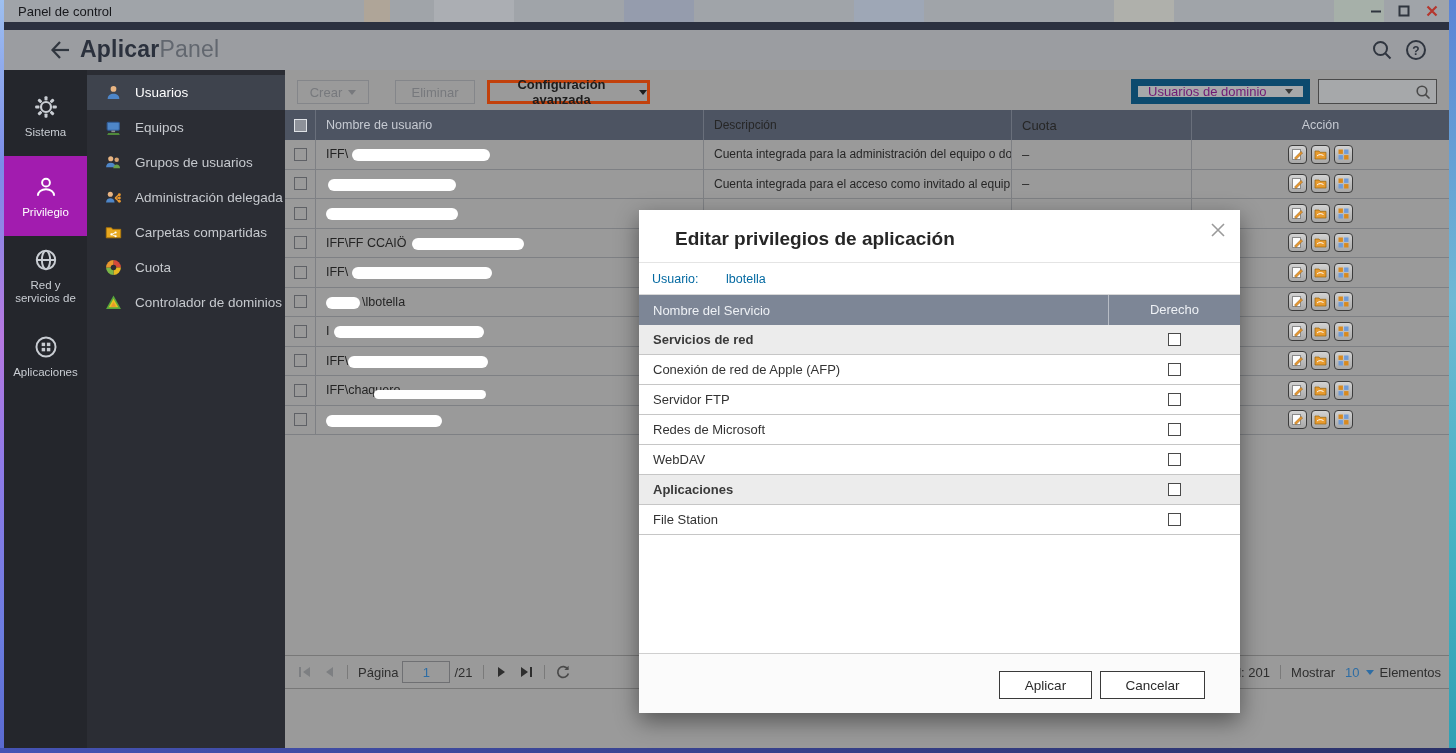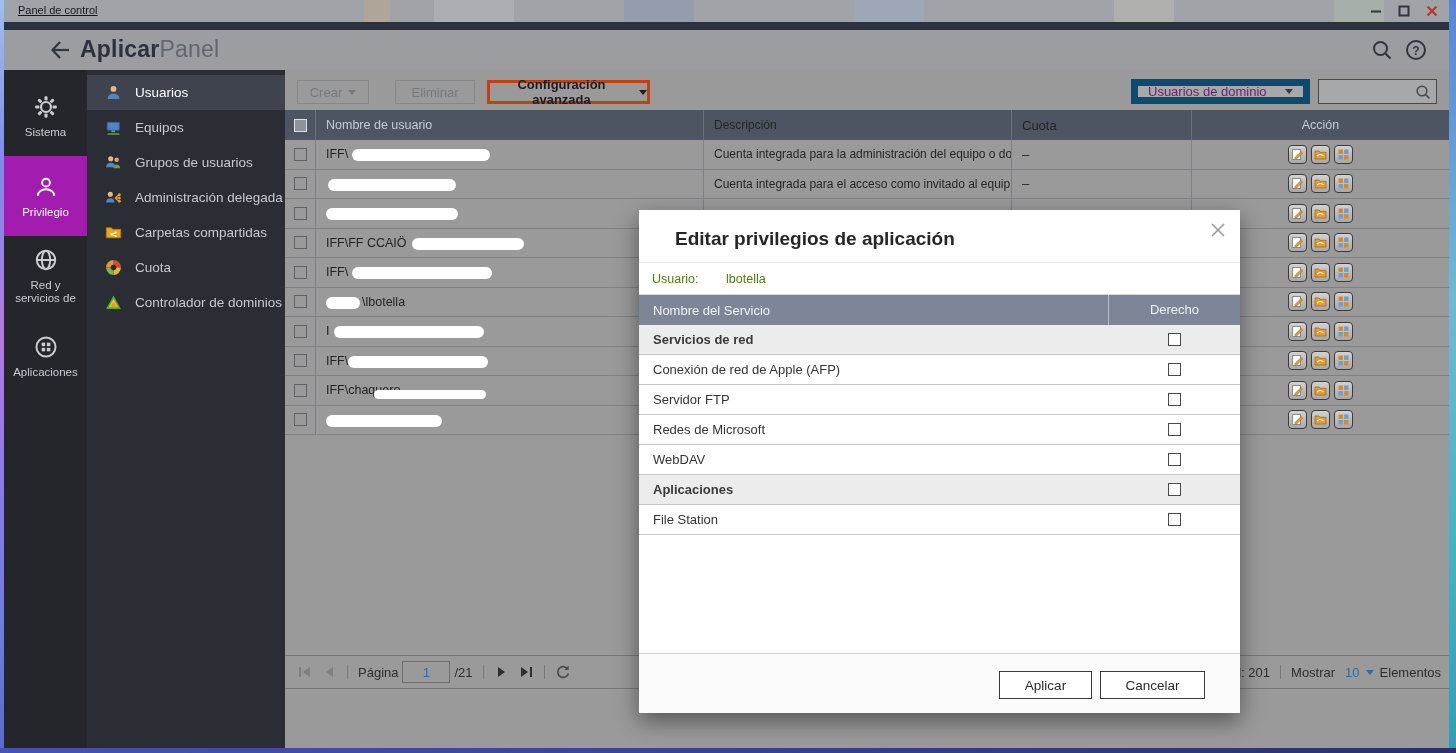--- a/index.html
+++ b/index.html
@@ -12,21 +12,21 @@
   .edge-right { position:absolute; left:1449px; top:0; width:7px; height:748px;
     background:linear-gradient(180deg,#5b84d6 0%,#6fb9d4 40%,#49b4c4 70%,#2fa0b4 100%); }
   .edge-bottom { position:absolute; left:0; top:748px; width:1456px; height:5px;
     background:linear-gradient(90deg,#4553b4,#2a3168); }
 
   .window { position:absolute; left:4px; top:0; width:1445px; height:748px; background:#9a9a9a; }
 
   
   .titlebar { position:absolute; left:0; top:0; width:100%; height:22px; background:#a0a4a9; overflow:hidden; }
   .titlebar .bgblob { position:absolute; top:-6px; height:34px; border-radius:6px; opacity:.28; }
-  .titlebar-title { position:absolute; left:14px; top:4px; font-size:11px; color:#17181c;text-decoration:underline; }
+  .titlebar-title { position:absolute; left:14px; top:4px; font-size:13px; color:#17181c; }
   .win-controls { position:absolute; right:10px; top:0; height:22px; display:flex; align-items:center; gap:14px; }
   .win-btn { width:14px; height:14px; display:flex; align-items:center; justify-content:center; cursor:default; }
 
   .topband { position:absolute; left:0; top:22px; width:100%; height:8px; background:#2c3140; }
 
   
   .appheader { position:absolute; left:0; top:30px; width:100%; height:40px; background:#9b9da1; }
   .back-arrow { position:absolute; left:44px; top:8px; width:24px; height:24px; }
   .apptitle { position:absolute; left:76px; top:6px; font-size:23px; letter-spacing:.2px; }
   .apptitle .b { font-weight:bold; color:#2b313d; }
@@ -103,21 +103,21 @@
     text-align:center; font-size:13px; outline:none; margin:0 4px; }
   .blue { color:#2e6da4; }
   .caret-blue { width:0; height:0; border-left:4px solid transparent; border-right:4px solid transparent; border-top:5px solid #2e6da4; display:inline-block; margin:0 6px; }
 
   
   .dialog { position:absolute; left:635px; top:210px; width:601px; height:503px; background:#ffffff;
     box-shadow:0 8px 22px rgba(0,0,0,.45); z-index:50; }
   .dlg-title { position:absolute; left:36px; top:18px; font-size:19px; font-weight:bold; color:#262626; }
   .dlg-close { position:absolute; right:12px; top:10px; width:20px; height:20px; }
   .dlg-user { position:absolute; left:0; top:52px; width:100%; height:33px; border-top:1px solid #e4e4e4;
-    border-bottom:1px solid #d8d8d8; display:flex; align-items:center; padding-left:13px; font-size:12.5px; color:#4d7c0f; }
+    border-bottom:1px solid #d8d8d8; display:flex; align-items:center; padding-left:13px; font-size:12.5px; color:#0369a1; }
   .dlg-user .patch { display:inline-block; width:24px; height:10px; background:#fff; }
   .dtable { position:absolute; left:0; top:85px; width:100%; }
   .dthead { display:flex; height:30px; background:#7d8696; color:#eef1f5; font-size:13px; align-items:center; }
   .dthead .svc { flex:1; padding-left:14px; }
   .dthead .der { width:132px; text-align:center; border-left:1px solid rgba(255,255,255,.45); height:100%; line-height:30px; }
   .drow { display:flex; height:30px; align-items:center; border-bottom:1px solid #c6c6c6; background:#fff; }
   .drow .dlabel { flex:1; padding-left:14px; font-size:13px; color:#333; }
   .drow.group { background:#ececec; }
   .drow.group .dlabel { font-weight:bold; color:#3a3a3a; }
   .drow .dcheck-wrap { width:132px; display:flex; justify-content:center; }

